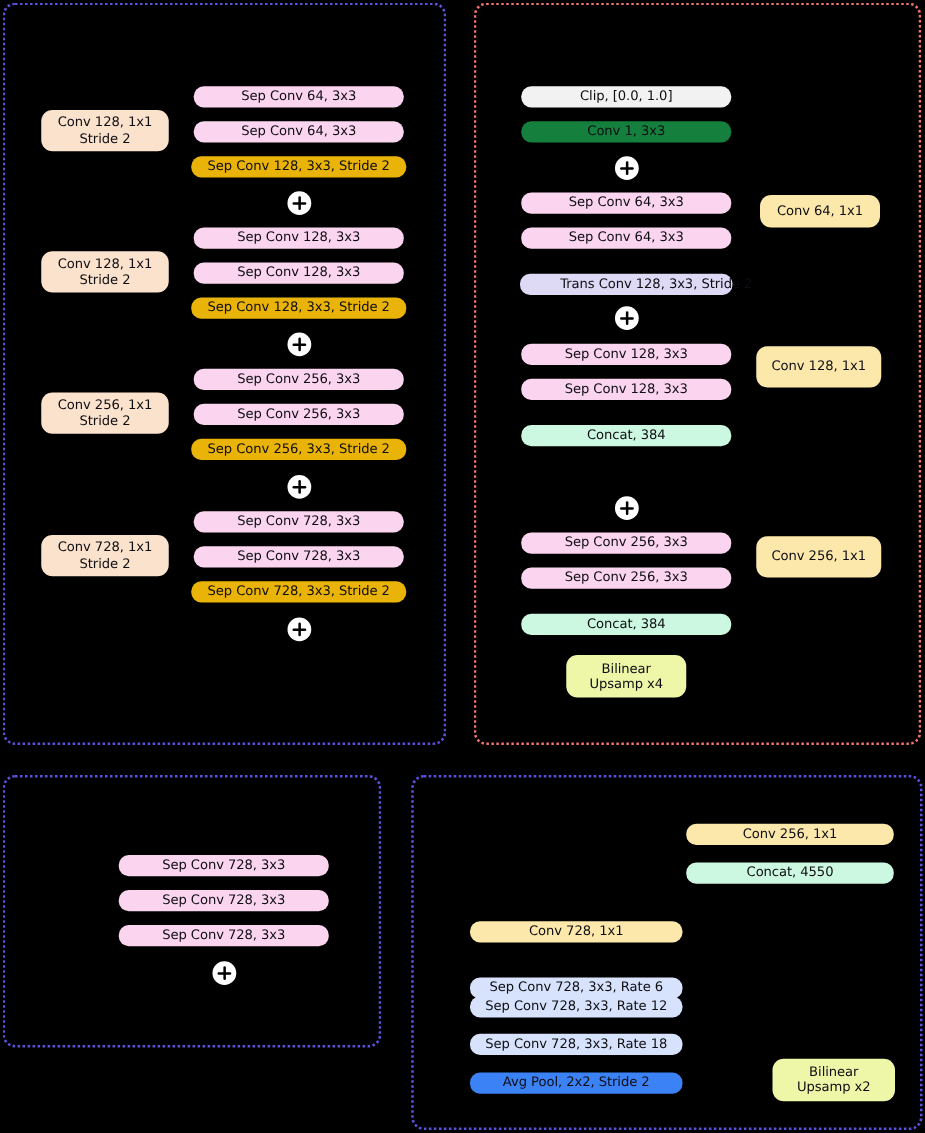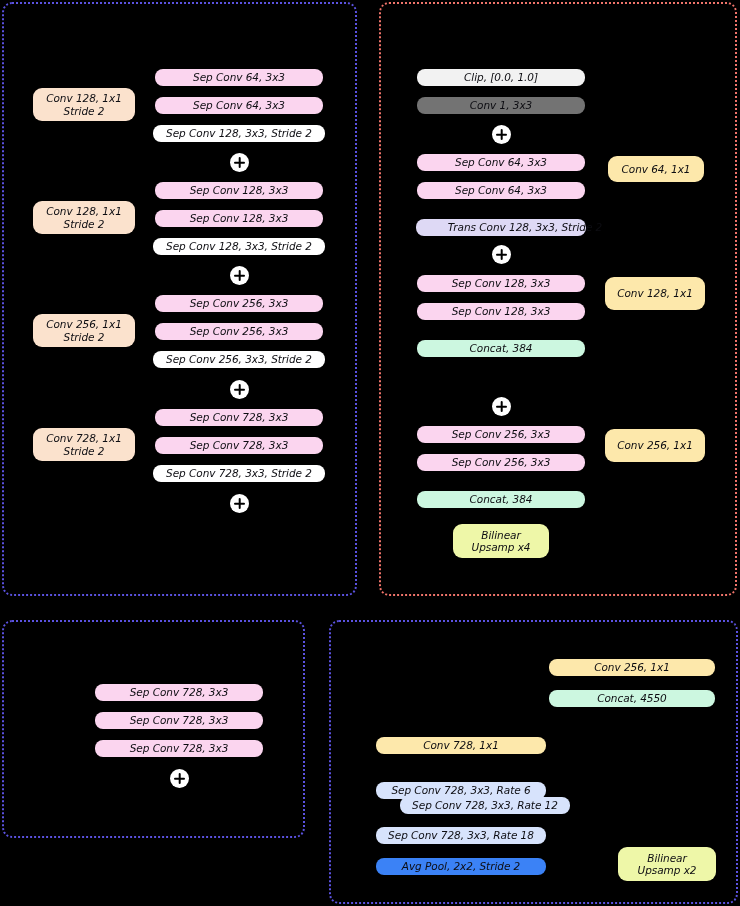--- a/index.html
+++ b/index.html
@@ -40,32 +40,31 @@
     display: flex;
     align-items: center;
     justify-content: center;
     text-align: center;
     color: #0d0d12;
     font-size: 10.5px;
     line-height: 1.18;
     border-radius: 7px;
     white-space: pre;
     letter-spacing: -0.05px;
-    font-style: italic;
   }
   .node.pill   { border-radius: 8px; }
   .node.tall   { border-radius: 9px; }
 
   
   .c-sepconv    { background: #fbd5ef; }
-  .c-sepstride  { background: #ffffff; }
+  .c-sepstride  { background: #eab308; }
   .c-convsk     { background: #fbe2cd; }
   .c-conv1x1    { background: #fde8ab; }
   .c-clip       { background: #f2f2f2; }
-  .c-conv3x3    { background: #737373; }
+  .c-conv3x3    { background: #15803d; }
   .c-trans      { background: #ded9f5; }
   .c-concat     { background: #ccf7e0; }
   .c-bilinear   { background: #eef7a8; }
   .c-dilated    { background: #d7e3fc; }
   .c-avgpool    { background: #3b82f6; }
 
   
   .plus {
     position: absolute;
     width: 19px;
@@ -170,17 +169,17 @@
 
   <div class="panel blue" style="left:329px; top:620px; width:409px; height:284px;"></div>
 
   <div class="node pill c-conv1x1" style="left:549px; top:659px; width:166px; height:17px;">Conv 256, 1x1</div>
   <div class="node pill c-concat" style="left:549px; top:690px; width:166px; height:17px;">Concat, 4550</div>
   <div class="node tall c-bilinear" style="left:618px; top:847px; width:98px; height:34px;">Bilinear
 Upsamp x2</div>
 
   <div class="node pill c-conv1x1" style="left:376px; top:737px; width:170px; height:17px;">Conv 728, 1x1</div>
   <div class="node pill c-dilated" style="left:376px; top:767px; width:170px; height:17px;margin-top:15px;">Sep Conv 728, 3x3, Rate 6</div>
-  <div class="node pill c-dilated" style="left:376px; top:797px; width:170px; height:17px;margin-left:24px;">Sep Conv 728, 3x3, Rate 12</div>
+  <div class="node pill c-dilated" style="left:376px; top:797px; width:170px; height:17px;">Sep Conv 728, 3x3, Rate 12</div>
   <div class="node pill c-dilated" style="left:376px; top:827px; width:170px; height:17px;">Sep Conv 728, 3x3, Rate 18</div>
   <div class="node pill c-avgpool" style="left:376px; top:858px; width:170px; height:17px;">Avg Pool, 2x2, Stride 2</div>
 
 </div>
 
 </body></html>

